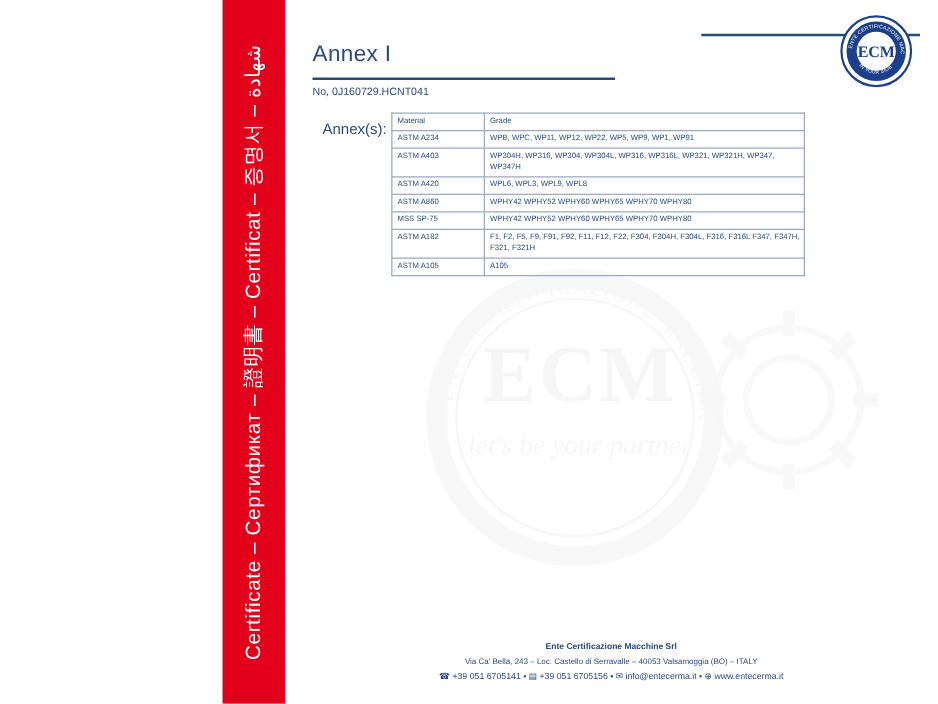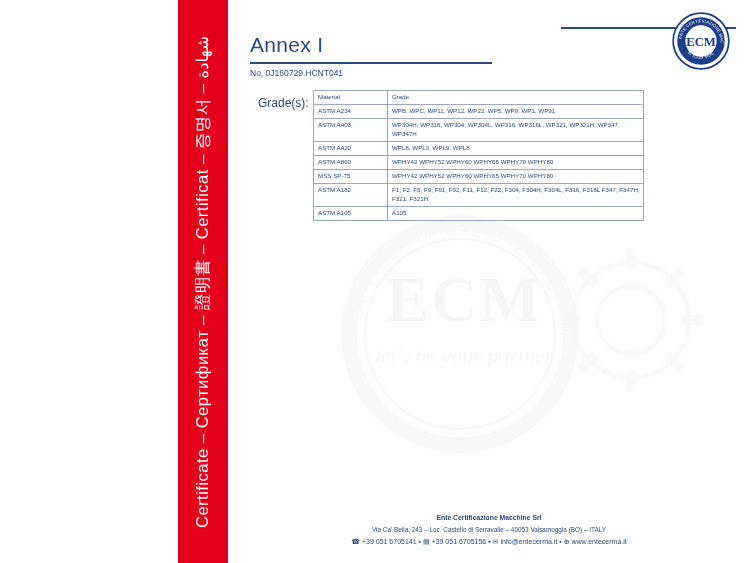--- a/index.html
+++ b/index.html
@@ -117,21 +117,21 @@
     width: 170px;
     height: 170px;
     opacity: 0.8;
   }
 
   
   .title {
     position: absolute;
     left: 22px;
     top: 33px;
-    font-size: 21px;
+    font-size: 18px;
     color: #2a4a7c;
     font-family: "Liberation Sans", sans-serif;
     letter-spacing: 0.3px;
   }
   .title-rule {
     position: absolute;
     left: 22px;
     top: 62px;
     width: 242px;
     height: 2px;
@@ -271,21 +271,21 @@
       </defs>
       <text font-size="7.2" fill="#ffffff" font-family="Liberation Sans, sans-serif" letter-spacing="0.2">
         <textPath href="#logoArcTop" startOffset="5%">ENTE CERTIFICAZIONE MACCHINE</textPath>
       </text>
       <text font-size="7" fill="#ffffff" font-family="Liberation Sans, sans-serif" letter-spacing="0.4">
         <textPath href="#logoArcBot" startOffset="22%">IN YOUR SIDE</textPath>
       </text>
       <text x="50" y="58" font-size="22" font-weight="bold" fill="#1b3f8b" text-anchor="middle" font-family="Liberation Serif, serif">ECM</text>
     </svg>
 
-    <div class="models-label">Grade(s):</div>
+    <div class="models-label">Annex(s):</div>
 
     <table class="mat">
       <colgroup>
           <col class="c1">
           <col class="c2">
         </colgroup>
       <thead>
         <tr>
           <th>Material</th>
           <th>Grade</th>

